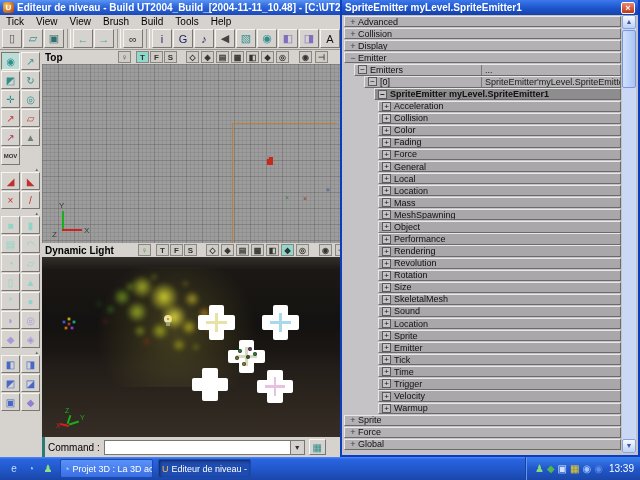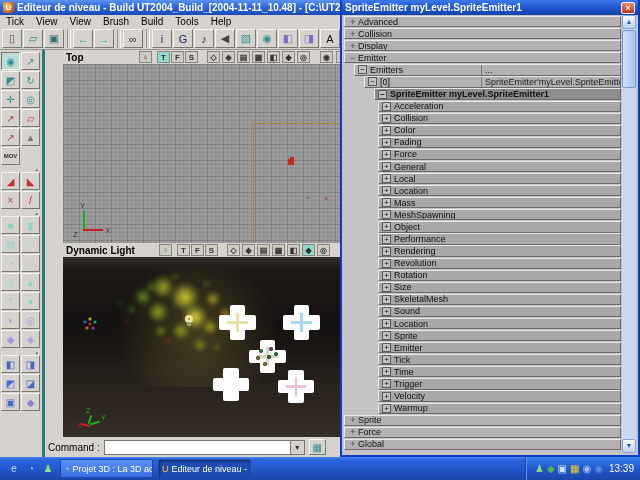--- a/index.html
+++ b/index.html
@@ -29,21 +29,21 @@
  border-right:3px solid #2a7a78;padding:2px 1px 0 1px;z-index:1}
 .tbx-row{display:flex}
 .tbx{width:19px;height:18px;border:1px solid;border-color:#f6f4f0 #7a7772 #7a7772 #f6f4f0;
  background:#d6d3ce;display:flex;align-items:center;justify-content:center;font-size:10px;
  margin:0 1px 1px 0;overflow:hidden}
 .tbx.sel{background:#bcdcd6;border-color:#7a7772 #f6f4f0 #f6f4f0 #7a7772}
 .tbx.mov{font-size:6px;font-weight:bold;letter-spacing:0}
 .tbx-sep{height:6px;display:flex;align-items:center;justify-content:flex-end;padding:0 3px;color:#666;font-size:5px}
 
 
-.vp{position:absolute;left:63px;width:318px;z-index:1}
+.vp{position:absolute;left:42px;width:318px;z-index:1}
 #vp-top{top:50px;height:193px}
 #vp-3d{top:243px;height:194px}
 .vp-header{height:14px;background:#d6d3ce;display:flex;align-items:center;
  font-weight:bold;padding-left:3px;position:relative}
 .vbtn{position:absolute;top:1px;width:13px;height:12px;border:1px solid #8a8782;
  background:#cfccc6;font-size:8px;display:flex;align-items:center;justify-content:center;color:#333}
 .vbtn.on{background:#8fd8cc}
 .vp-body{position:relative;overflow:hidden}
 #vp-top .vp-body{height:179px;background-color:#9c9c9c;
  background-image:

